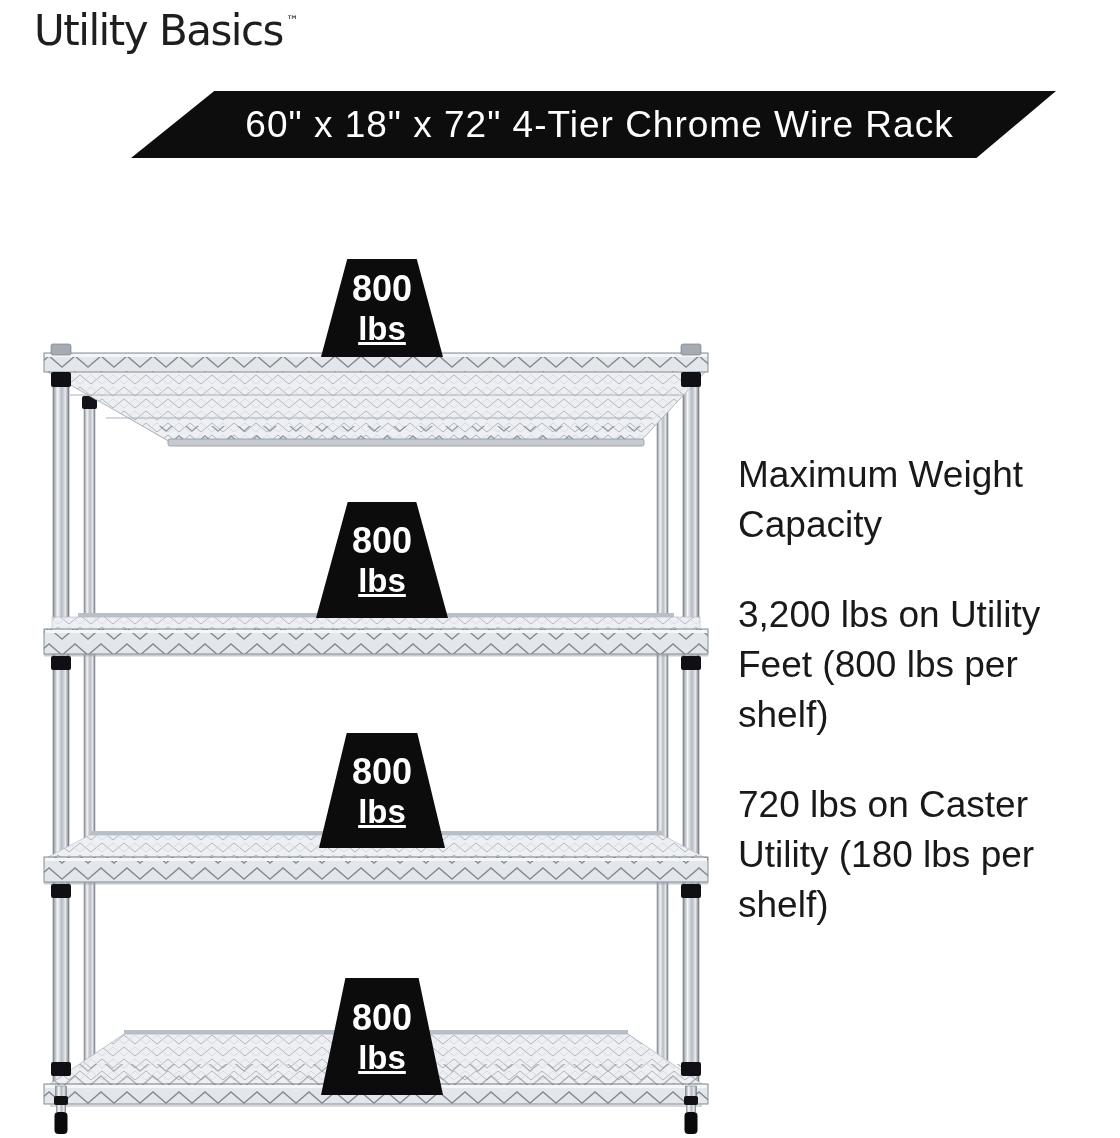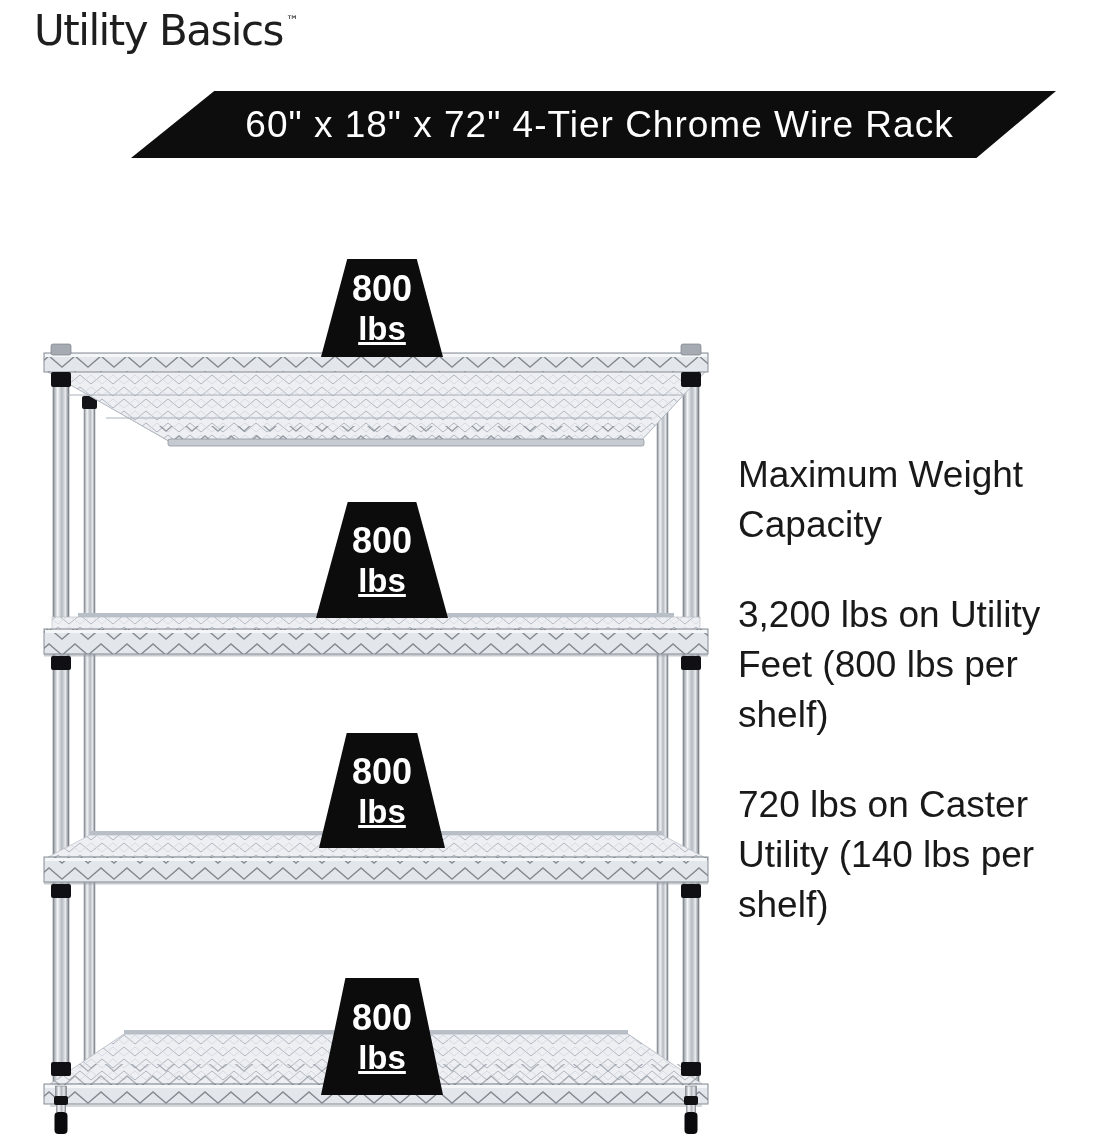--- a/index.html
+++ b/index.html
@@ -189,18 +189,18 @@
 
   <div class="info">
     <div class="info-heading">Maximum Weight Capacity</div>
     <div class="ipara" id="para-0">
         <div class="iline"><span>3,200 lbs on </span><span class="b">Utility</span></div>
         <div class="iline"><span class="b">Feet</span><span> (800 lbs per</span></div>
         <div class="iline"><span>shelf)</span></div>
       </div>
     <div class="ipara" id="para-1">
         <div class="iline"><span>720 lbs on </span><span class="b">Caster</span></div>
-        <div class="iline"><span class="b">Utility</span><span> (140 lbs per</span></div>
+        <div class="iline"><span class="b">Utility</span><span> (180 lbs per</span></div>
         <div class="iline"><span>shelf)</span></div>
       </div>
   </div>
 
 </div>
 
 </body></html>

